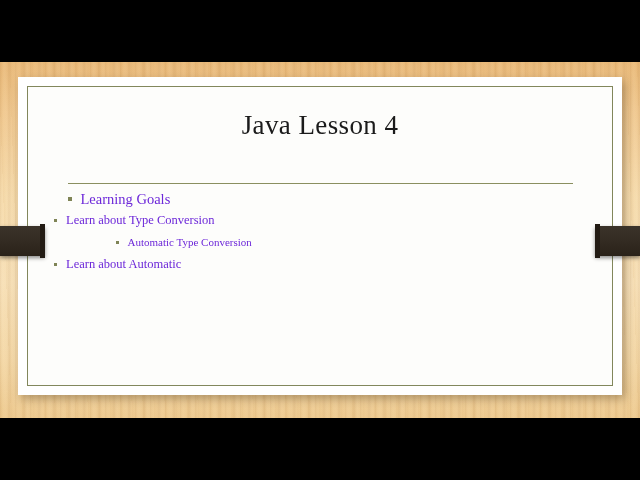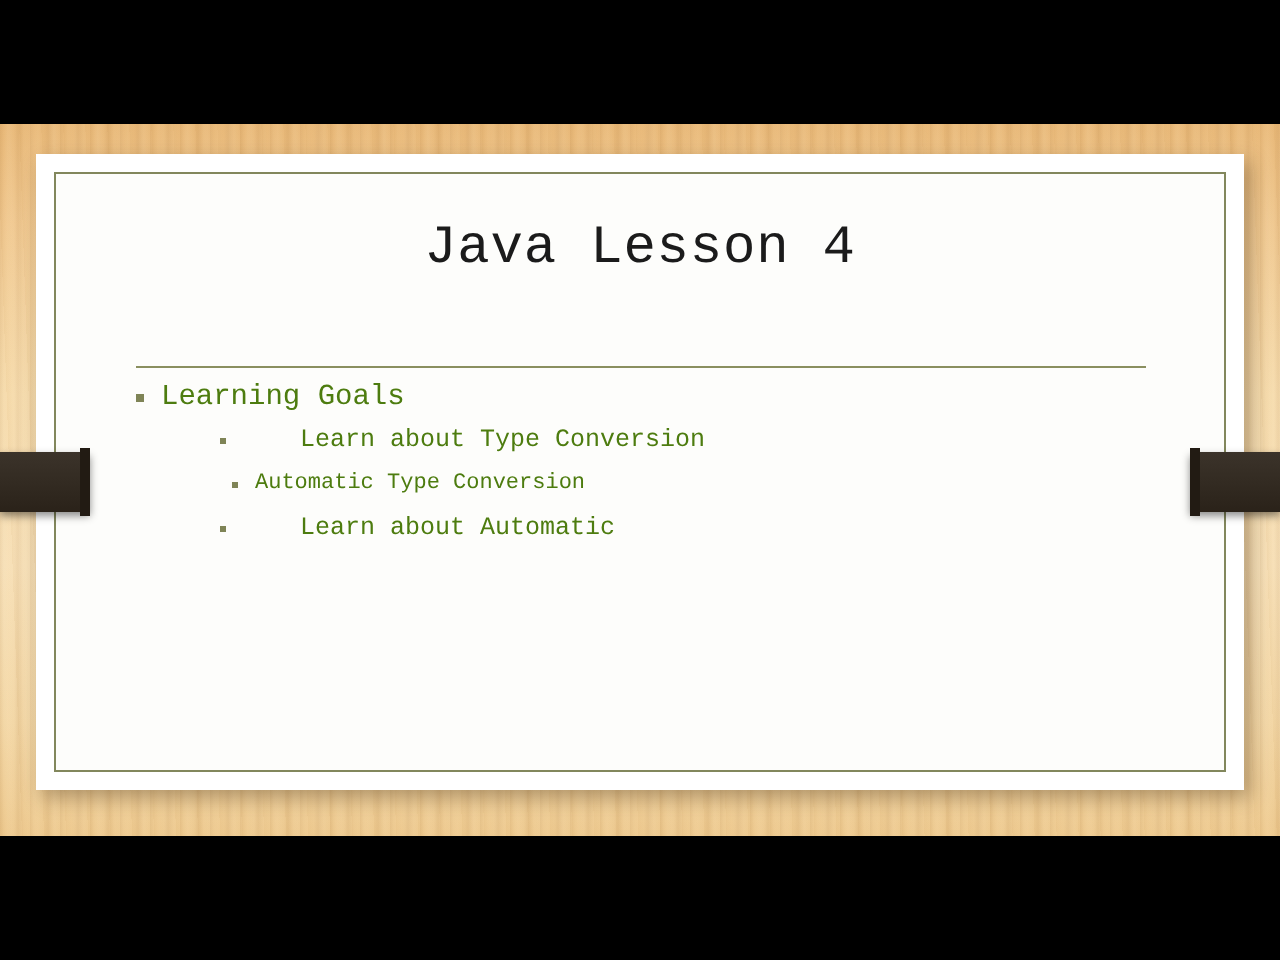--- a/index.html
+++ b/index.html
@@ -7,21 +7,21 @@
     margin: 0;
     padding: 0;
     background: #000;
   }
   #stage {
     position: relative;
     width: 640px;
     height: 480px;
     overflow: hidden;
     background: #000000;
-    font-family: Liberation Mono, monospace;
+    font-family: Liberation Serif, serif;
   }
 
   
   .letterbox {
     position: absolute;
     left: 0;
     width: 640px;
     background: #000000;
     z-index: 40;
   }
@@ -145,31 +145,31 @@
   .bullet-row {
     display: flex;
     align-items: flex-start;
   }
   .bullet-mark {
     display: inline-block;
     flex: 0 0 auto;
     background: #7f8456;
   }
   .bullet-text {
-    color: #4d7c0f;
+    color: #6d28d9;
     white-space: nowrap;
   }
 
   
   .lvl1 { padding-left: 50px; height: 22px; }
   .lvl1 .bullet-mark { width: 3.5px; height: 3.5px; margin-top: 8px; margin-right: 9px; }
   .lvl1 .bullet-text { font-size: 14.5px; line-height: 20px; }
 
   
-  .lvl2 { padding-left: 92px; height: 22px; gap: 28px; }
+  .lvl2 { padding-left: 36px; height: 22px; }
   .lvl2 .bullet-mark { width: 3px; height: 3px; margin-top: 8px; margin-right: 9px; }
   .lvl2 .bullet-text { font-size: 12.5px; line-height: 19px; }
 
   
   .lvl3 { padding-left: 98px; height: 22px; }
   .lvl3 .bullet-mark { width: 2.5px; height: 2.5px; margin-top: 8px; margin-right: 9px; }
   .lvl3 .bullet-text { font-size: 11px; line-height: 18px; }
 </style>
 </head>
 <body>

